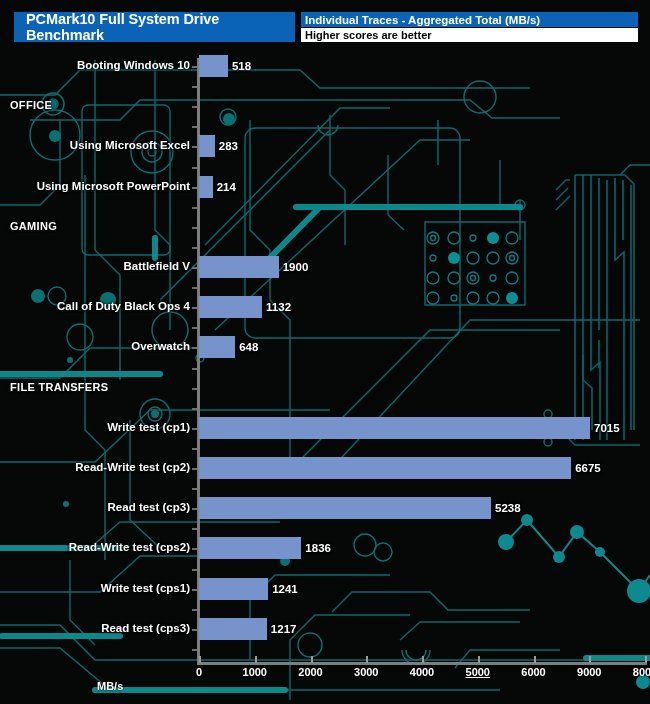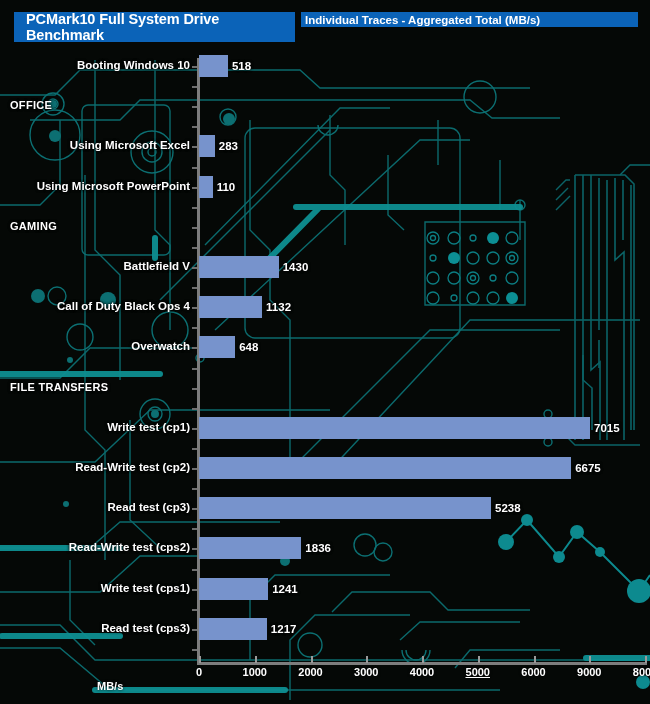--- a/index.html
+++ b/index.html
@@ -308,20 +308,21 @@
     <g stroke="#0c6f72" stroke-width="1.4" fill="none">
       <path d="M402 650 A14 14 0 0 0 430 650"></path>
       <path d="M406 650 A10 10 0 0 0 426 650"></path>
       <path d="M318 125 A10 10 0 0 0 338 125"></path>
     </g>
   </svg>
 
   <div id="header-band">
     <div id="title-box">PCMark10 Full System Drive Benchmark</div>
     <div id="subtitle-box">Individual Traces - Aggregated Total (MB/s)</div>
+    <div id="note-box">Higher scores are better</div>
   </div>
 
   <div id="plot">
     <div id="y-axis"></div>
     <div id="x-axis"></div>
     <div id="rows-layer">
         <div class="row-label" style="top: 59px; left: auto; right: 460px;">Booting Windows 10</div>
         <div class="bar" style="left: 199px; top: 55px; width: 28.8785px; background: rgb(119, 147, 204);"></div>
         <div class="bar-value" style="left: 231.879px; top: 60px;">518</div>
         <div class="ytick" style="top: 66px;"></div>
@@ -329,29 +330,29 @@
         <div class="row-label group" style="top: 99.2px; left: 10px;">OFFICE</div>
         <div class="ytick" style="top: 106.2px;"></div>
         <div class="ytick" style="top: 126.3px;"></div>
         <div class="row-label" style="top: 139.4px; left: auto; right: 460px; text-align: right;">Using Microsoft Excel</div>
         <div class="bar" style="left: 199px; top: 135.4px; width: 15.7773px; background: rgb(119, 147, 204);"></div>
         <div class="bar-value" style="left: 218.777px; top: 140.4px;">283</div>
         <div class="ytick" style="top: 146.4px;"></div>
         <div class="ytick" style="top: 166.5px;"></div>
         <div class="row-label" style="top: 179.6px; left: auto; right: 460px; padding-left: 11px;">Using Microsoft PowerPoint</div>
         <div class="bar" style="left: 199px; top: 175.6px; width: 13.7145px; background: rgb(119, 147, 204);"></div>
-        <div class="bar-value" style="left: 216.714px; top: 180.6px;">110</div>
+        <div class="bar-value" style="left: 216.714px; top: 180.6px;">214</div>
         <div class="ytick" style="top: 186.6px;"></div>
         <div class="ytick" style="top: 206.7px;"></div>
         <div class="row-label group" style="top: 219.8px; left: 10px;">GAMING</div>
         <div class="ytick" style="top: 226.8px;"></div>
         <div class="ytick" style="top: 246.9px;"></div>
         <div class="row-label" style="top: 260px; left: auto; right: 460px;">Battlefield V</div>
         <div class="bar" style="left: 199px; top: 256px; width: 79.7225px; background: rgb(119, 147, 204);"></div>
-        <div class="bar-value" style="left: 282.722px; top: 261px;">1430</div>
+        <div class="bar-value" style="left: 282.722px; top: 261px;">1900</div>
         <div class="ytick" style="top: 267px;"></div>
         <div class="ytick" style="top: 287.1px;"></div>
         <div class="row-label" style="top: 300.2px; left: auto; right: 460px;">Call of Duty Black Ops 4</div>
         <div class="bar" style="left: 199px; top: 296.2px; width: 63.109px; background: rgb(119, 147, 204);"></div>
         <div class="bar-value" style="left: 266.109px; top: 301.2px; text-align: center;">1132</div>
         <div class="ytick" style="top: 307.2px;"></div>
         <div class="ytick" style="top: 327.3px;"></div>
         <div class="row-label" style="top: 340.4px; left: auto; right: 460px;">Overwatch</div>
         <div class="bar" style="left: 199px; top: 336.4px; width: 36.126px; background: rgb(119, 147, 204);"></div>
         <div class="bar-value" style="left: 239.126px; top: 341.4px;">648</div>

